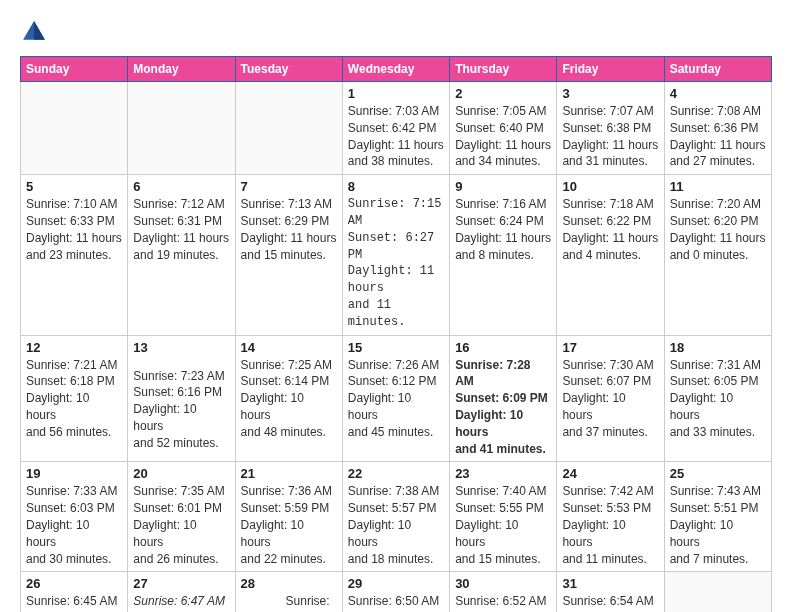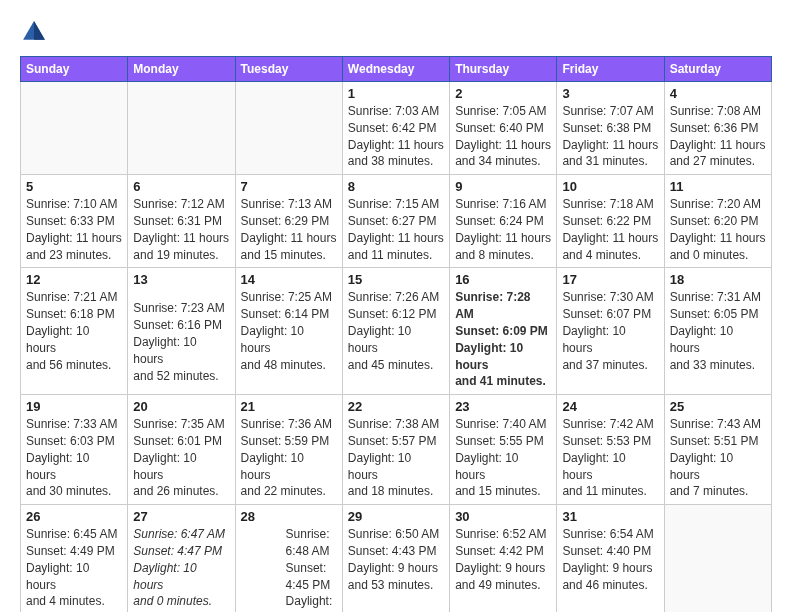--- a/index.html
+++ b/index.html
@@ -55,21 +55,21 @@
       color: #444;
     }
     .calendar {
       flex: 1;
       border: 1px solid #ccc;
       border-collapse: collapse;
       width: 100%;
       table-layout: fixed;
     }
     .calendar th {
-      background-color: #8b5cf6;
+      background-color: #ec4899;
       color: #fff;
       font-size: 12px;
       font-weight: bold;
       text-align: left;
       padding: 5px 5px;
       border: 1px solid #2a5fa5;
     }
     .calendar td {
       border: 1px solid #ccc;
       vertical-align: top;
@@ -181,21 +181,21 @@
           </td>
           <td>
             <div class="day-num">7</div>
             <div class="day-info" style="white-space: pre-line;">Sunrise: 7:13 AM
 Sunset: 6:29 PM
 Daylight: 11 hours
 and 15 minutes.</div>
           </td>
           <td>
             <div class="day-num">8</div>
-            <div class="day-info" style="white-space: pre-line;">Sunrise: 7:15 AM
+            <div class="day-info" style="white-space: pre-line; font-family: Liberation Mono, monospace;">Sunrise: 7:15 AM
 Sunset: 6:27 PM
 Daylight: 11 hours
 and 11 minutes.</div>
           </td>
           <td>
             <div class="day-num">9</div>
             <div class="day-info" style="white-space: pre-line;">Sunrise: 7:16 AM
 Sunset: 6:24 PM
 Daylight: 11 hours
 and 8 minutes.</div>

